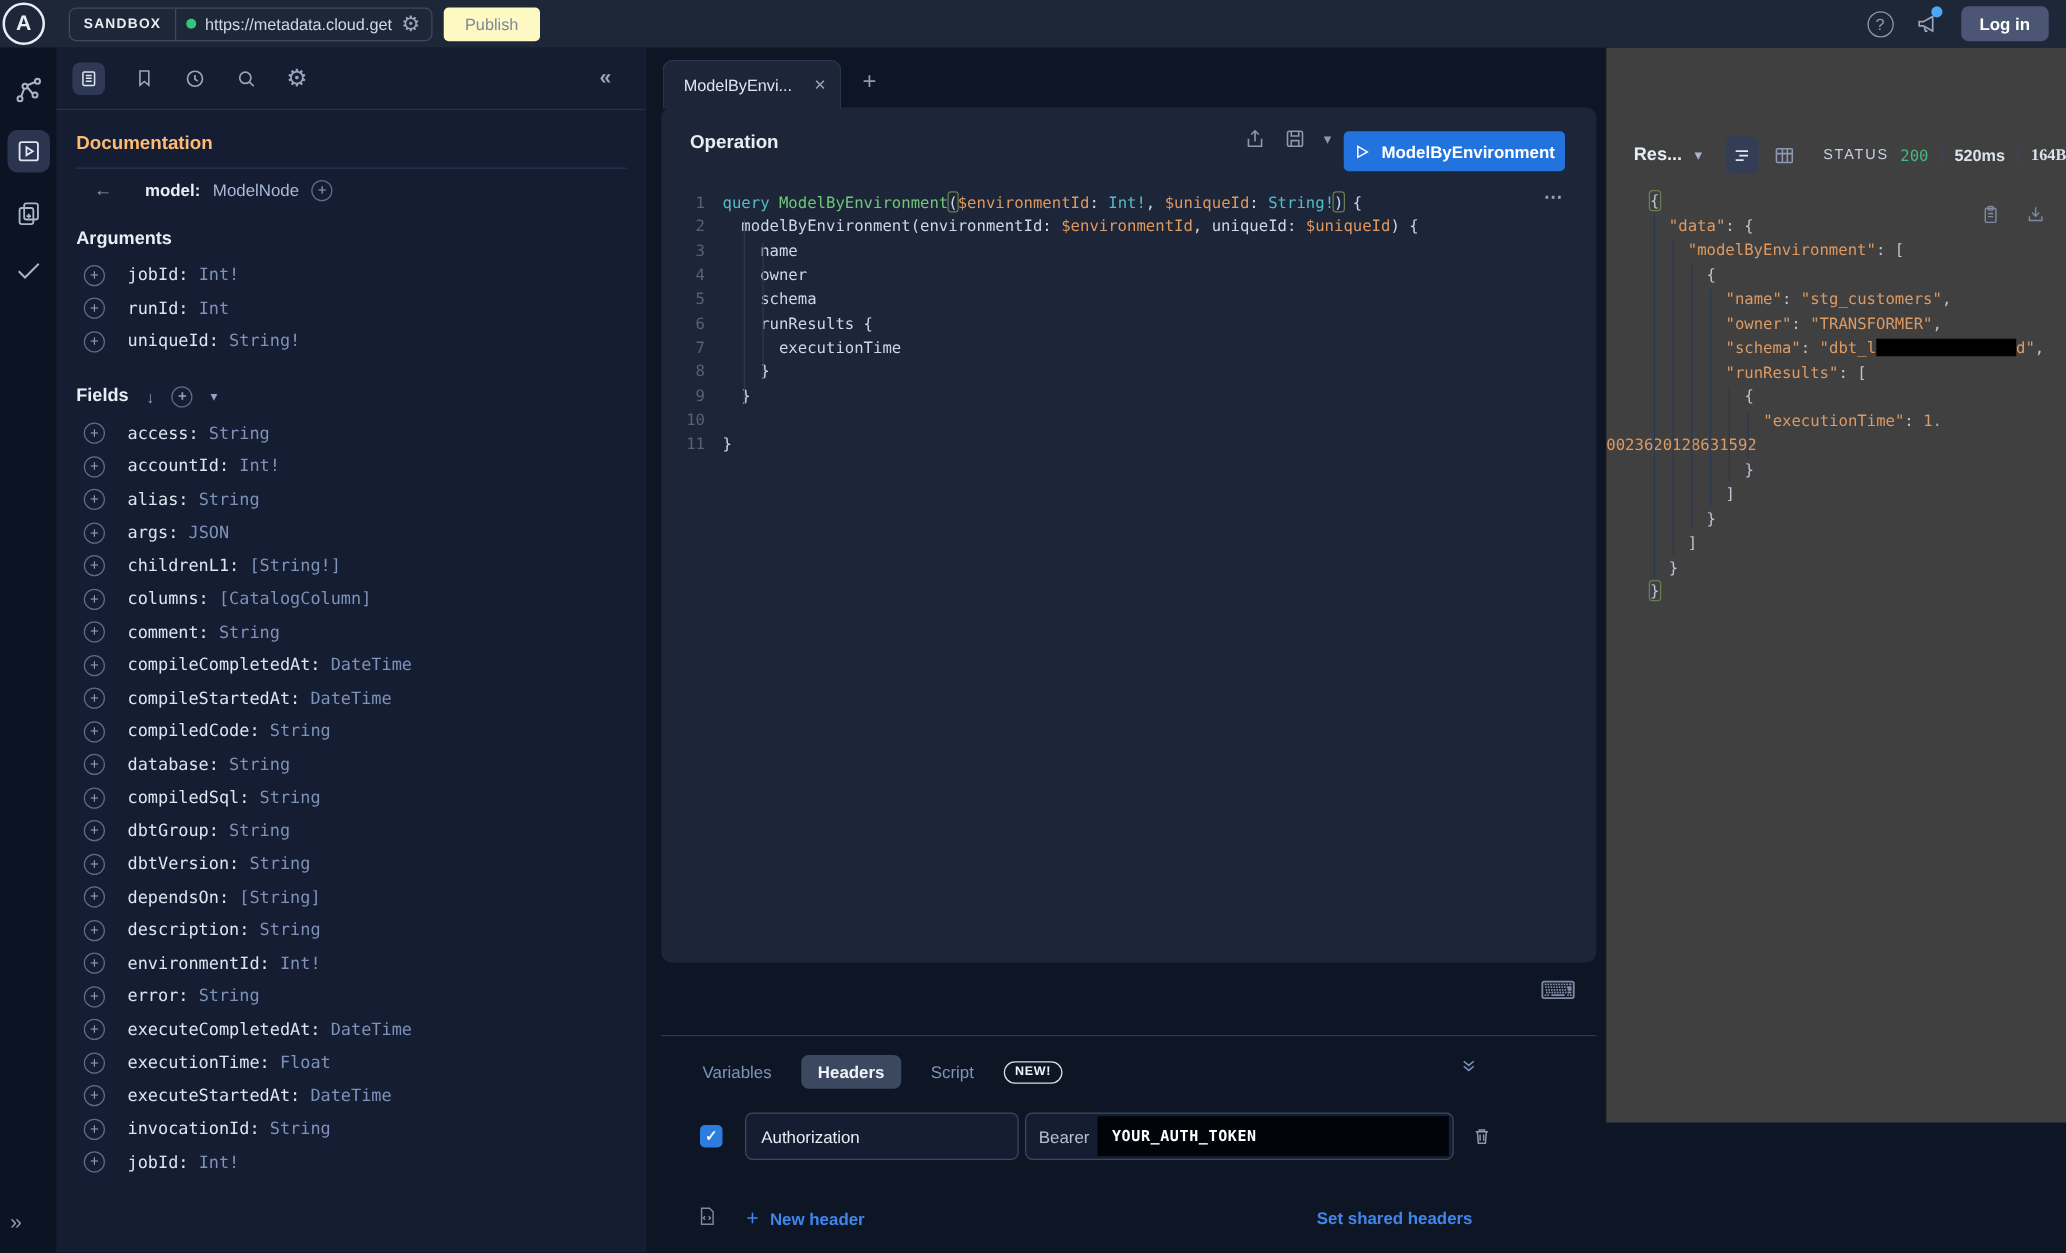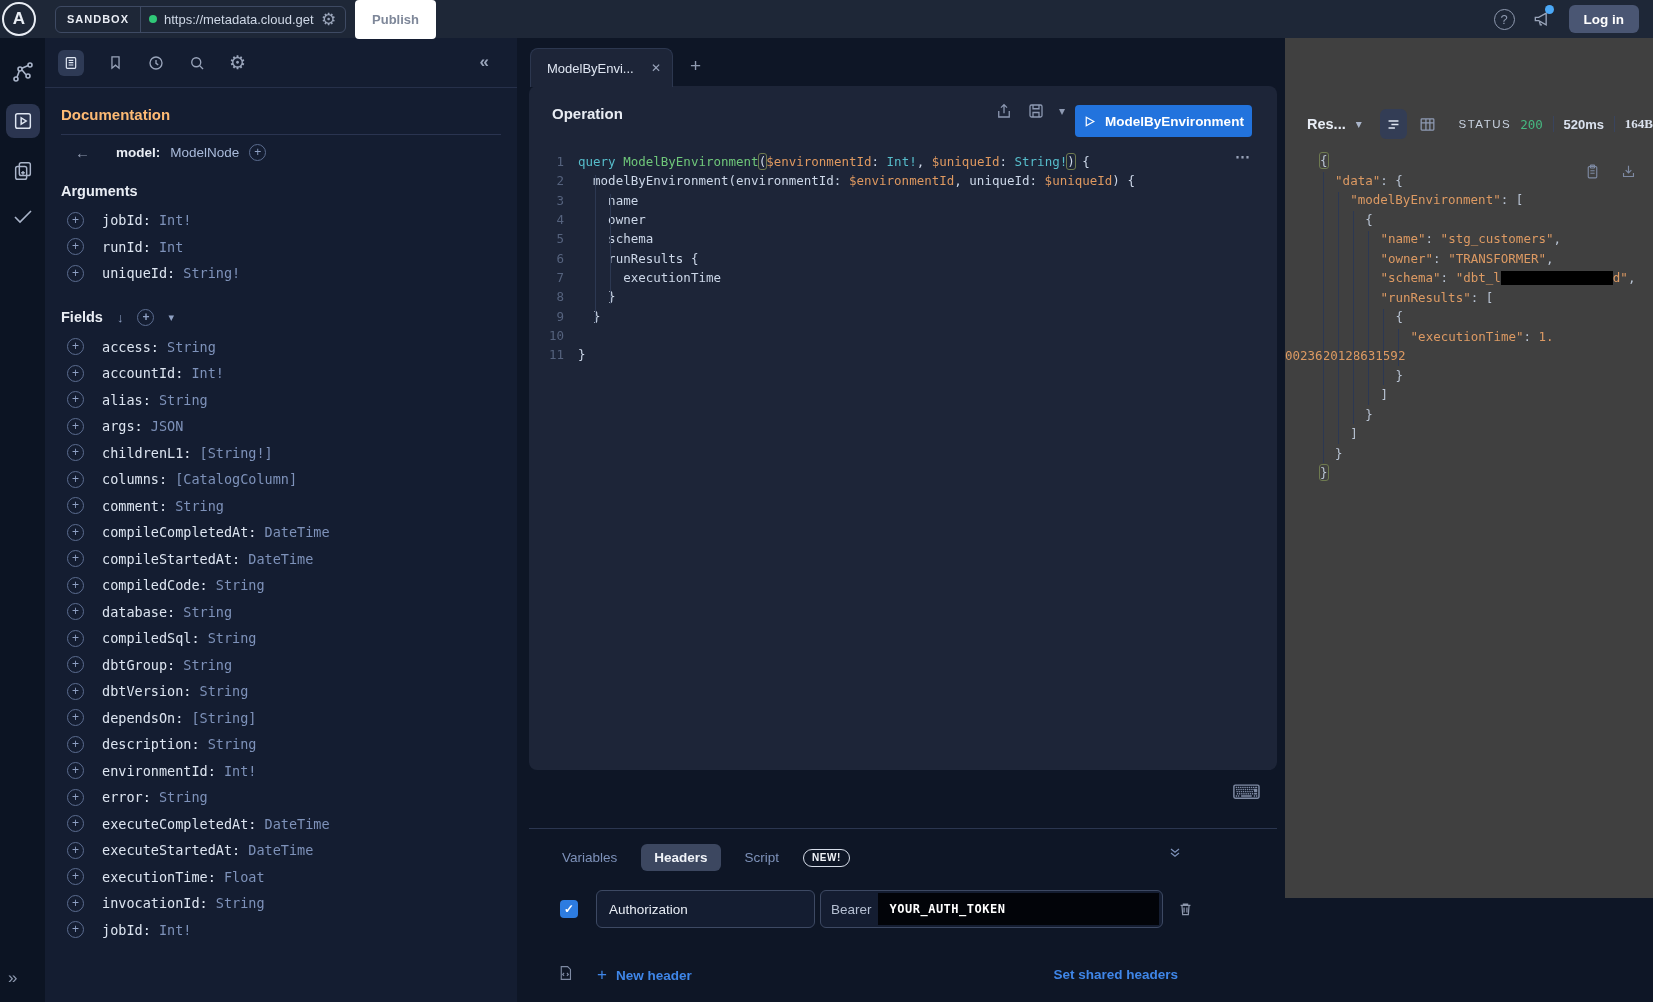--- a/index.html
+++ b/index.html
@@ -8,21 +8,21 @@
   svg { display:block; }
 
   
   #topbar { position:absolute; left:0; top:0; width:1653px; height:38px; background:#1e2737; display:flex; align-items:center; z-index:5; }
   #logo { width:34px; height:34px; margin-left:2px; border:2px solid #e9edf4; border-radius:50%; display:flex; align-items:center; justify-content:center; font-weight:bold; font-size:17px; color:#e9edf4; background:#1e2737; }
   #endpoint { margin-left:19px; height:27px; display:flex; align-items:stretch; border:1px solid #3e4a63; border-radius:6px; overflow:hidden; }
   #sandbox-chip { display:flex; align-items:center; padding:0 11px; font-size:11px; font-weight:bold; letter-spacing:1px; color:#e9edf4; border-right:1px solid #3e4a63; }
   #url-seg { display:flex; align-items:center; gap:7px; padding:0 8px; width:204px; }
   .green-dot { width:8px; height:8px; border-radius:50%; background:#30c878; flex:none; }
   #url-text { font-size:13px; color:#cfd8e6; white-space:nowrap; overflow:hidden; width:150px; }
-  #publish-btn { margin-left:9px; height:39px; padding:0 17px; background:#ffffff; color:#7e8799; font-weight:bold; font-size:13px; border:none; border-radius:4px; }
+  #publish-btn { margin-left:9px; height:27px; padding:0 17px; background:#fef9c3; color:#7e8799; font-weight:normal; font-size:13px; border:none; border-radius:4px; }
   #topbar-right { margin-left:auto; display:flex; align-items:center; gap:17px; padding-right:14px; }
   #help-icon { width:21px; height:21px; border:1.5px solid #8f9ab0; border-radius:50%; color:#8f9ab0; font-size:13px; display:flex; align-items:center; justify-content:center; }
   #megaphone-wrap { position:relative; color:#9aa5ba; }
   #megaphone-dot { position:absolute; right:-2px; top:-4px; width:9px; height:9px; border-radius:50%; background:#4aa8f7; }
   #login-btn { height:28px; padding:0 15px; background:#4a5673; color:#fff; font-weight:bold; font-size:13.5px; border:none; border-radius:6px; }
 
   
   #rail { position:absolute; left:0; top:38px; width:45px; height:964px; background:#0c1423; display:flex; flex-direction:column; align-items:center; }
   .rail-ic { margin-top:22px; color:#aab5ca; }
   #rail-active { margin-top:20px; width:34px; height:34px; background:#2b3550; border-radius:8px; display:flex; align-items:center; justify-content:center; color:#dfe6f2; }
@@ -301,25 +301,25 @@
       <div class="drow">
         <span class="pc"></span>
         <span class="sig">error: <span class="typ">String</span></span>
       </div>
       <div class="drow">
         <span class="pc"></span>
         <span class="sig">executeCompletedAt: <span class="typ">DateTime</span></span>
       </div>
       <div class="drow">
         <span class="pc"></span>
+        <span class="sig">executionTime: <span class="typ">Float</span></span>
+      </div>
+      <div class="drow">
+        <span class="pc"></span>
         <span class="sig">executeStartedAt: <span class="typ">DateTime</span></span>
-      </div>
-      <div class="drow">
-        <span class="pc"></span>
-        <span class="sig">executionTime: <span class="typ">Float</span></span>
       </div>
       <div class="drow">
         <span class="pc"></span>
         <span class="sig">invocationId: <span class="typ">String</span></span>
       </div>
       <div class="drow">
         <span class="pc"></span>
         <span class="sig">jobId: <span class="typ">Int!</span></span>
       </div>
     </div>

